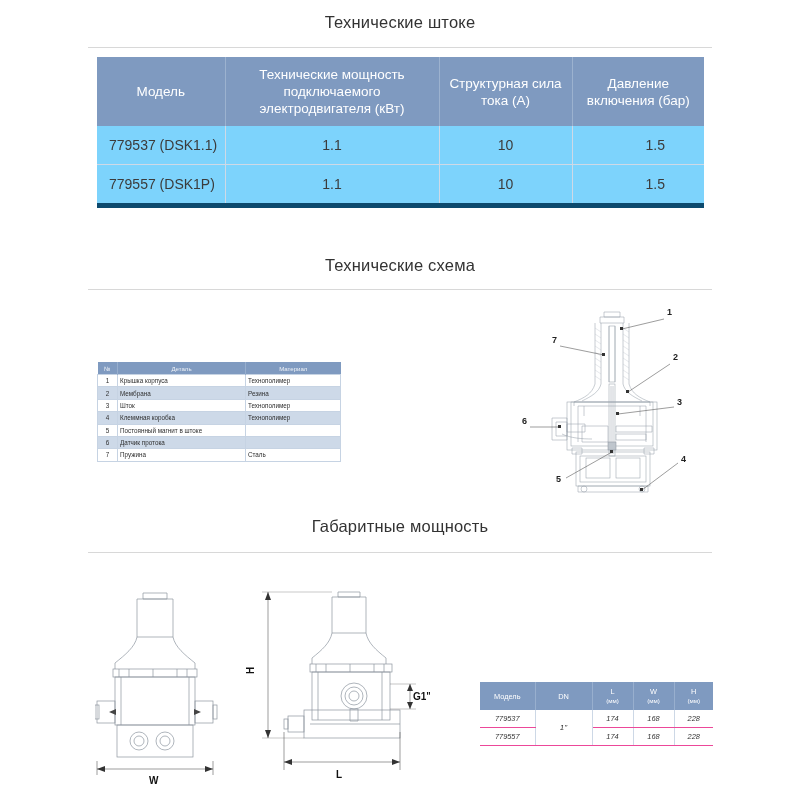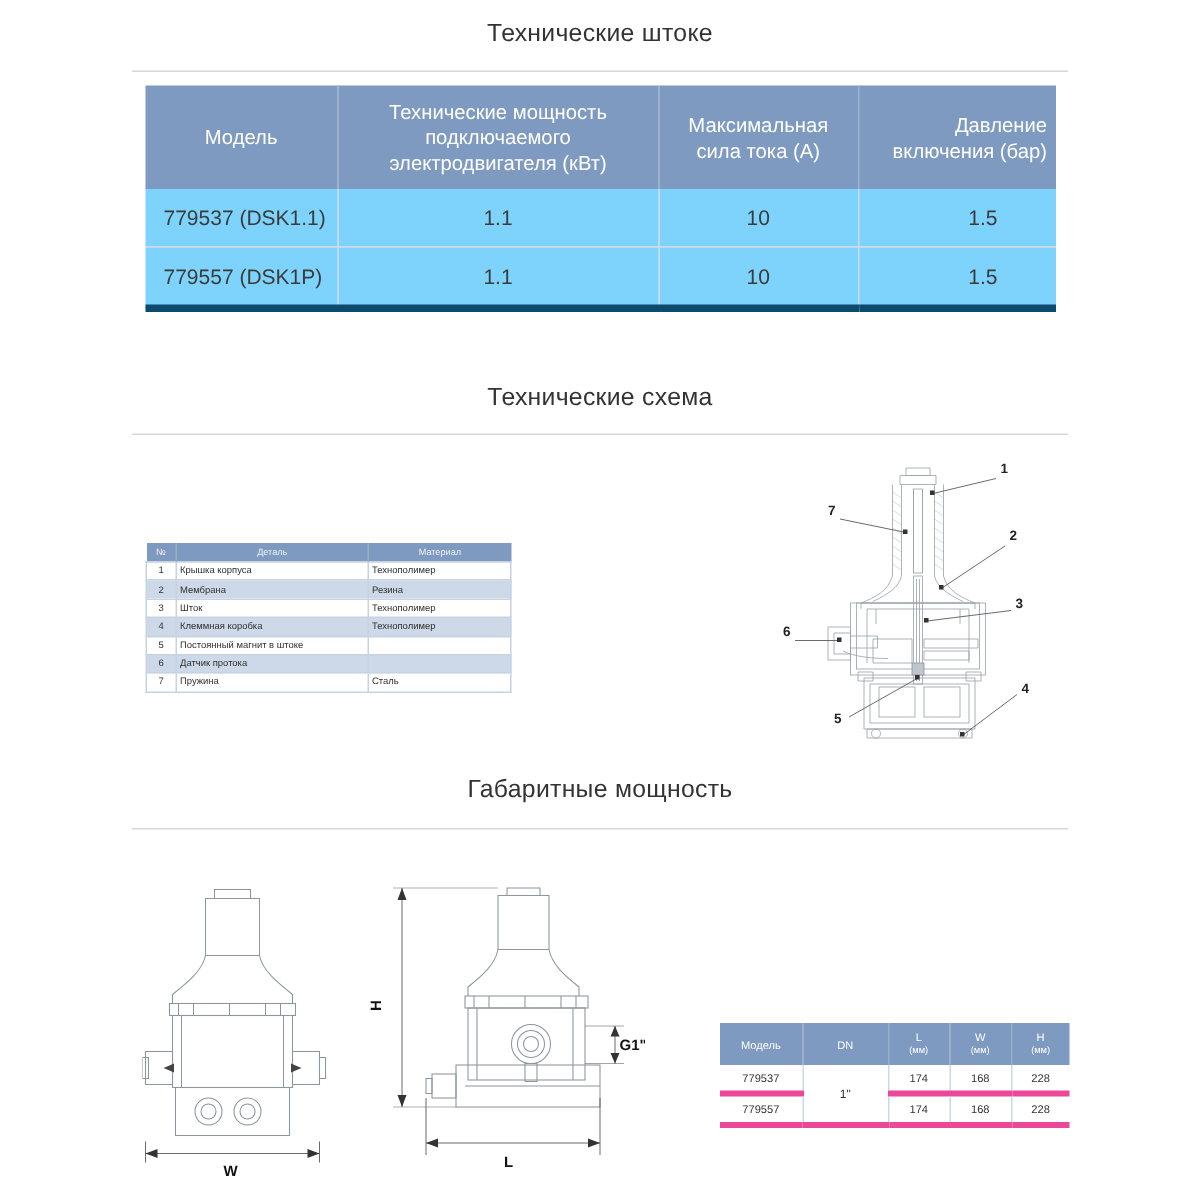--- a/index.html
+++ b/index.html
@@ -41,21 +41,21 @@
     background:#7f9ac0;
     color:#ffffff;
     font-weight:400;
     font-size:13.5px;
     line-height:17px;
     padding:9px 6px;
     border-right:1px solid #9cb2cf;
     vertical-align:middle;
     text-align:center;
   }
-  .t-main th:last-child{border-right:none;text-align:right;}
+  .t-main th:last-child{border-right:none;}
   .t-main td{
     font-size:14px;
     color:#3b3b3b;
     text-align:center;
     padding:9px 6px;
     border-right:1px solid #cfd9e6;
     border-bottom:1px solid #cfd9e6;
     background:#7dd3fc;
     height:20px;
   }
@@ -112,22 +112,23 @@
     vertical-align:middle;
   }
   .t-dim th:last-child{border-right:none;}
   .t-dim th .unit{font-size:6.2px;display:block;}
   .t-dim td{
     font-size:7.4px;
     color:#333;
     text-align:center;
     padding:4px 2px;
     border-right:1px solid #cdd8e6;
-    border-bottom:4px solid #ec4899;
+    border-bottom:1px solid #ec4899;
     background:#fff;
+    font-style:italic;
   }
   .t-dim td:last-child{border-right:none;}
   .t-dim td.dn{font-size:8px;}
 
   
   .draw{position:absolute;}
   svg{display:block;}
   .ln{fill:none;stroke:#9aa3ad;stroke-width:.55;}
   .ln2{fill:none;stroke:#8d959f;stroke-width:.7;}
   .lnd{fill:none;stroke:#5a5a5a;stroke-width:.6;}
@@ -147,21 +148,21 @@
     <colgroup>
       <col style="width:128px">
         <col style="width:214px">
       <col style="width:133px">
         <col style="width:132px">
     </colgroup>
     <thead>
       <tr>
         <th>Модель</th>
         <th>Технические мощность подключаемого электродвигателя (кВт)</th>
-        <th>Максимальная сила тока (А)</th>
+        <th>Структурная сила тока (А)</th>
         <th>Давление включения (бар)</th>
       </tr>
     </thead>
     <tbody>
       <tr>
         <td class="model">779537 (DSK1.1)</td>
         <td>1.1</td>
         <td>10</td>
         <td>1.5</td>
       </tr>

